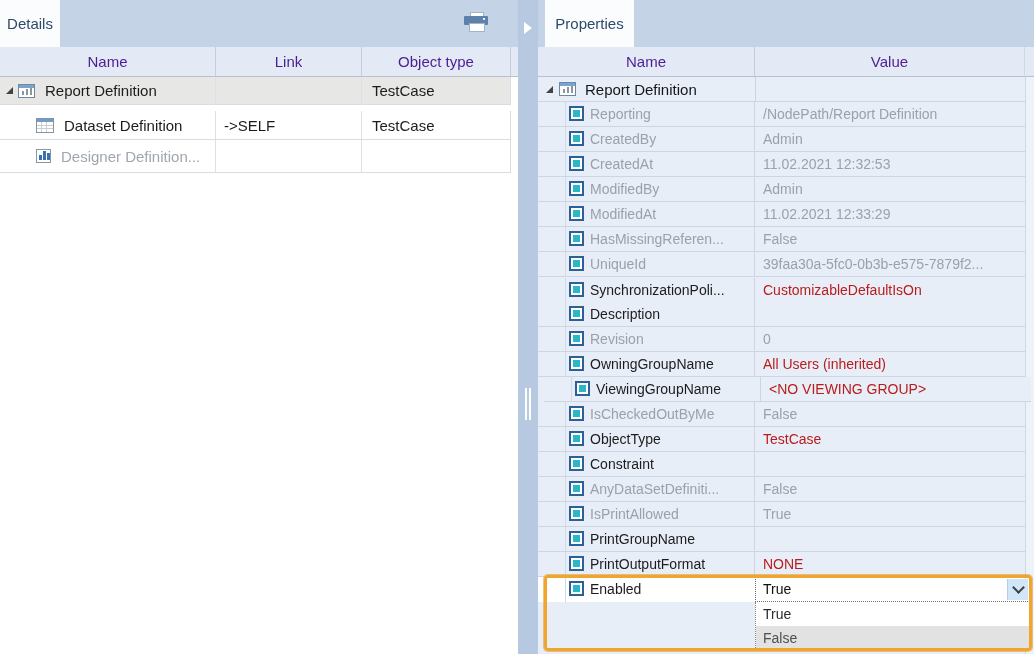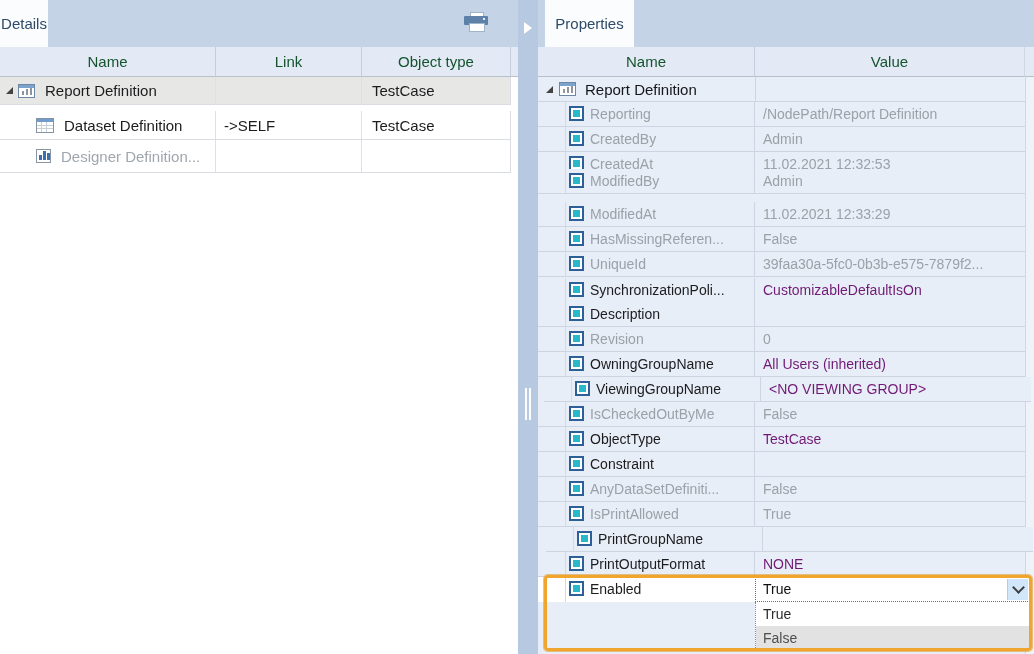--- a/index.html
+++ b/index.html
@@ -8,41 +8,41 @@
 
   
   .left-panel{position:absolute;left:0;top:0;width:518px;height:654px;background:#fff;}
   .splitter{position:absolute;left:518px;top:0;width:20px;height:654px;background:#b7c9e0;}
   .right-panel{position:absolute;left:538px;top:0;width:496px;height:654px;background:#e8eef7;}
 
   
   .tabbar{position:absolute;left:0;top:0;right:0;height:47px;background:#c5d3e6;}
   .tab{position:absolute;top:0;height:47px;background:#fafcfe;display:flex;align-items:center;
        justify-content:center;color:#2e4a67;font-size:15px;}
-  .tab-details{left:0;width:48px;}
+  .tab-details{left:0;width:60px;}
   .tab-properties{left:7px;width:89px;}
 
   
   .print-btn{position:absolute;left:462px;top:10px;width:28px;height:26px;cursor:pointer;}
   .ic-print{position:absolute;left:2px;top:2px;width:24px;height:19px;}
   .pr-top{position:absolute;top:0;left:6px;width:12px;height:5px;background:#fff;border:1px solid #9fb3c9;border-bottom:none;}
   .pr-body{position:absolute;top:4px;left:0;width:24px;height:9px;background:#5d81a9;border-radius:1px;}
   .pr-dot{position:absolute;top:6px;right:3px;width:2px;height:2px;background:#e8eef5;}
   .pr-out{position:absolute;top:11px;left:5px;width:14px;height:7px;background:#fff;border:1px solid #9fb3c9;}
 
   
   .sp-arrow{position:absolute;left:6px;top:22px;width:0;height:0;
             border-top:6px solid transparent;border-bottom:6px solid transparent;border-left:8px solid #fff;}
   .sp-grips{position:absolute;left:7px;top:388px;display:flex;gap:2px;}
   .sp-grips span{width:2px;height:32px;background:#fdfdfe;}
 
   
   .hcell{position:absolute;top:47px;height:30px;box-sizing:border-box;background:#e3eaf5;
          border-bottom:1px solid #b9c0ca;display:flex;align-items:center;justify-content:center;
-         color:#14532d;font-size:15px;}
+         color:#4c1d95;font-size:15px;}
   .lh-name{left:0;width:216px;border-right:1px solid #c6cedb;}
   .lh-link{left:216px;width:146px;border-right:1px solid #c6cedb;}
   .lh-type{left:362px;width:149px;border-right:1px solid #c6cedb;}
   .lh-fill{left:511px;width:7px;}
   .rh-name{left:0;width:217px;border-right:1px solid #c6cedb;}
   .rh-value{left:217px;width:270px;border-right:1px solid #cfd7e3;}
   .rh-fill{left:487px;width:9px;}
 
   
   .lrow{position:absolute;left:0;width:511px;background:#fff;box-sizing:border-box;
@@ -92,21 +92,21 @@
   .ic-prop>span{width:7px;height:7px;background:#29b8c9;}
 
   
   .prow{position:absolute;left:0;width:487px;height:25px;background:#e8eef7;box-sizing:border-box;
         border-bottom:1px solid #cdd5e2;}
   .p-name{position:absolute;left:0;top:0;bottom:0;width:217px;border-right:1px solid #cdd5e2;box-sizing:border-box;}
   .p-name .vline{position:absolute;left:27px;top:0;bottom:0;width:1px;background:#d3dae4;}
   .p-name .ic-prop{position:absolute;left:31px;top:4px;}
   .p-name .plbl{position:absolute;left:52px;top:0;line-height:24px;font-size:14px;color:#1c1c1e;white-space:nowrap;}
   .p-value{position:absolute;left:217px;top:0;bottom:0;right:0;}
-  .p-value .pval{position:absolute;left:8px;top:0;line-height:24px;font-size:14px;color:#701a75;white-space:nowrap;}
+  .p-value .pval{position:absolute;left:8px;top:0;line-height:24px;font-size:14px;color:#b91c1c;white-space:nowrap;}
   .prow.ro .plbl,.prow.ro .pval{color:#9ba1a8;}
 
   .group-row{top:77px;display:flex;align-items:center;padding-left:8px;}
   .group-row::after{content:"";position:absolute;left:217px;top:0;bottom:0;width:1px;background:#cdd5e2;}
   .g-label{margin-left:9px;font-size:15px;color:#15161a;}
   .group-row .ic-report{margin-left:6px;}
 
   .right-strip{position:absolute;left:487px;top:77px;bottom:0;width:9px;background:#eef3fa;
                border-left:1px solid #cfd7e3;}
 
@@ -266,21 +266,21 @@
             <span class="vline"></span>
             <span class="ic-prop">
               <span></span>
             </span>
             <span class="plbl">CreatedAt</span>
           </div>
           <div class="p-value">
             <span class="pval">11.02.2021 12:32:53</span>
           </div>
         </div>
-        <div class="prow ro" style="top: 169px;">
+        <div class="prow ro" style="top: 177px;">
           <div class="p-name">
             <span class="vline"></span>
             <span class="ic-prop">
               <span></span>
             </span>
             <span class="plbl">ModifiedBy</span>
           </div>
           <div class="p-value">
             <span class="pval">Admin</span>
           </div>
@@ -434,21 +434,21 @@
             <span class="vline"></span>
             <span class="ic-prop">
               <span></span>
             </span>
             <span class="plbl">IsPrintAllowed</span>
           </div>
           <div class="p-value">
             <span class="pval">True</span>
           </div>
         </div>
-        <div class="prow" style="top: 527px; margin-left: 8px;">
+        <div class="prow" style="top: 527px;">
           <div class="p-name">
             <span class="vline"></span>
             <span class="ic-prop">
               <span></span>
             </span>
             <span class="plbl">PrintGroupName</span>
           </div>
           <div class="p-value">
             <span class="pval"></span>
           </div>

